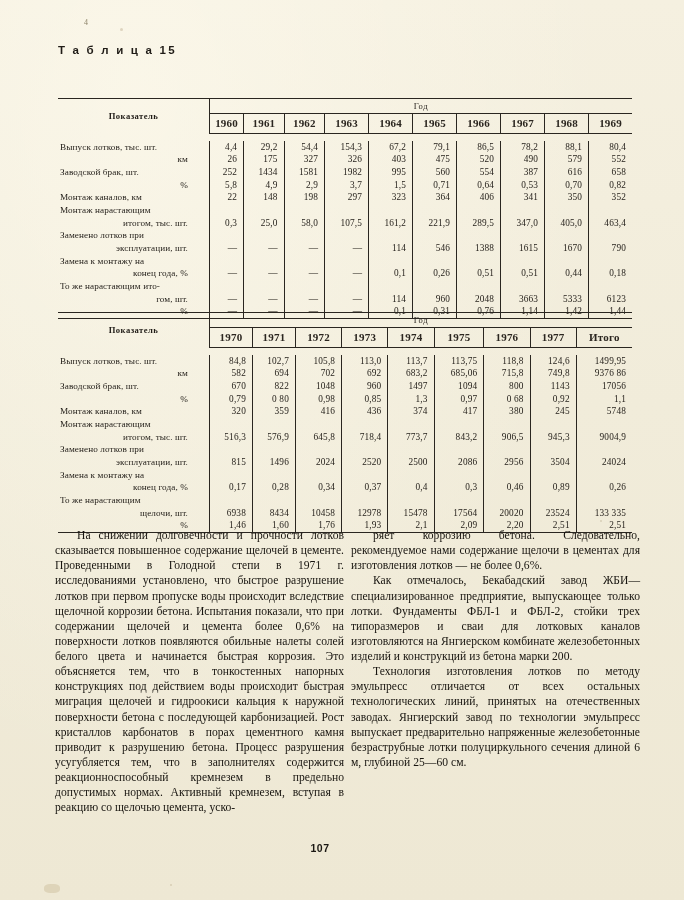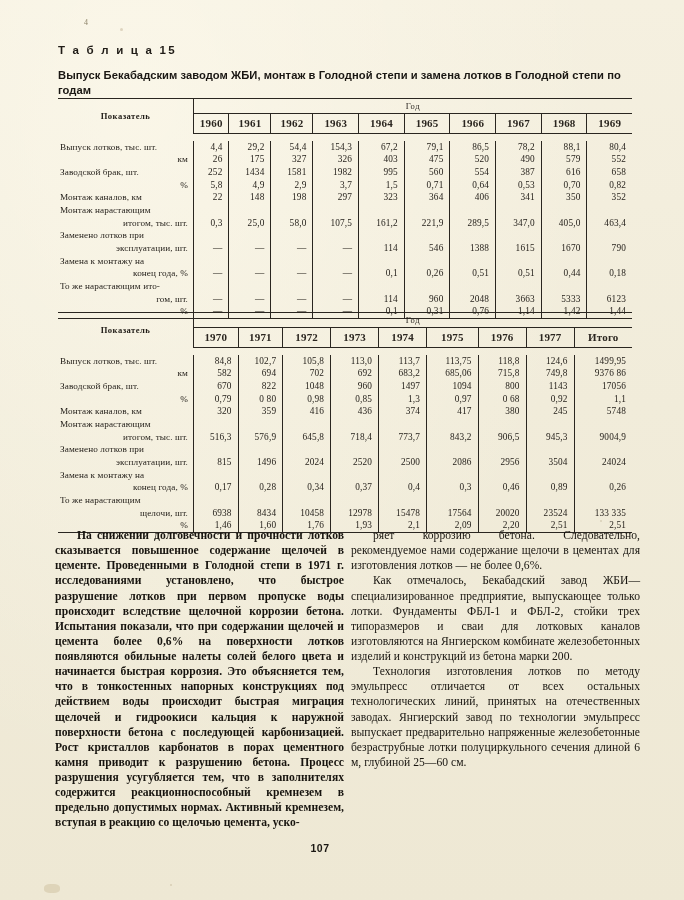--- a/index.html
+++ b/index.html
@@ -104,21 +104,21 @@
     font-size: 11px;
     padding: 3px 0 4px;
     letter-spacing: .2px;
     color: #2b2620;
     border-right: 1px solid #2a2620;
   }
   .hdr-year:last-child { border-right: none; margin-left: 16px; }
 
   td.lbl {
     text-align: right;
-    padding: 0 5px 0 0;
+    padding: 0 21px 0 0;
     font-size: 9.2px;
     line-height: 1.24;
     letter-spacing: .1px;
     white-space: nowrap;
     border-right: 1px solid #2a2620;
     width: 128px;
   }
   td.lbl.left { text-align: left; padding-left: 2px; }
   td.num {
     text-align: right;
@@ -138,21 +138,21 @@
     top: 528px;
     width: 289px;
     font-family: "Liberation Serif", "DejaVu Serif", serif;
     font-size: 11.6px;
     line-height: 1.305;
     text-align: justify;
     text-justify: inter-word;
     color: #17140f;
     letter-spacing: .02px;
   }
-  #col-left  { left: 55px; font-weight: bold; }
+  #col-left  { left: 55px; }
   #col-right { left: 351px; }
   .col p {
     margin: 0;
     text-indent: 22px;
   }
 
   .page-number {
     position: absolute;
     left: 0;
     top: 842px;
@@ -180,21 +180,20 @@
 
 <div class="page">
 
   <div class="speck" style="left:120px;top:28px;width:3px;height:3px;"></div>
   <div class="speck" style="left:600px;top:520px;width:2px;height:2px;"></div>
   <div class="speck" style="left:170px;top:884px;width:2px;height:2px;"></div>
 
   <div class="corner-mark">4</div>
 
   <div class="tbl-caption-no">Т а б л и ц а  15</div>
-  <div class="tbl-title">Выпуск Бекабадским заводом ЖБИ, монтаж в Голодной степи и замена лотков в Голодной степи по годам</div>
 
   <table class="tbl" id="table-1">
     <thead>
         <tr class="rule-top">
           <th class="hdr-ind" rowspan="2">Показатель</th>
           <th class="hdr-god" colspan="10">Год</th>
         </tr>
         <tr class="rule-bottom">
           <th class="hdr-year">1960</th>
           <th class="hdr-year">1961</th>

